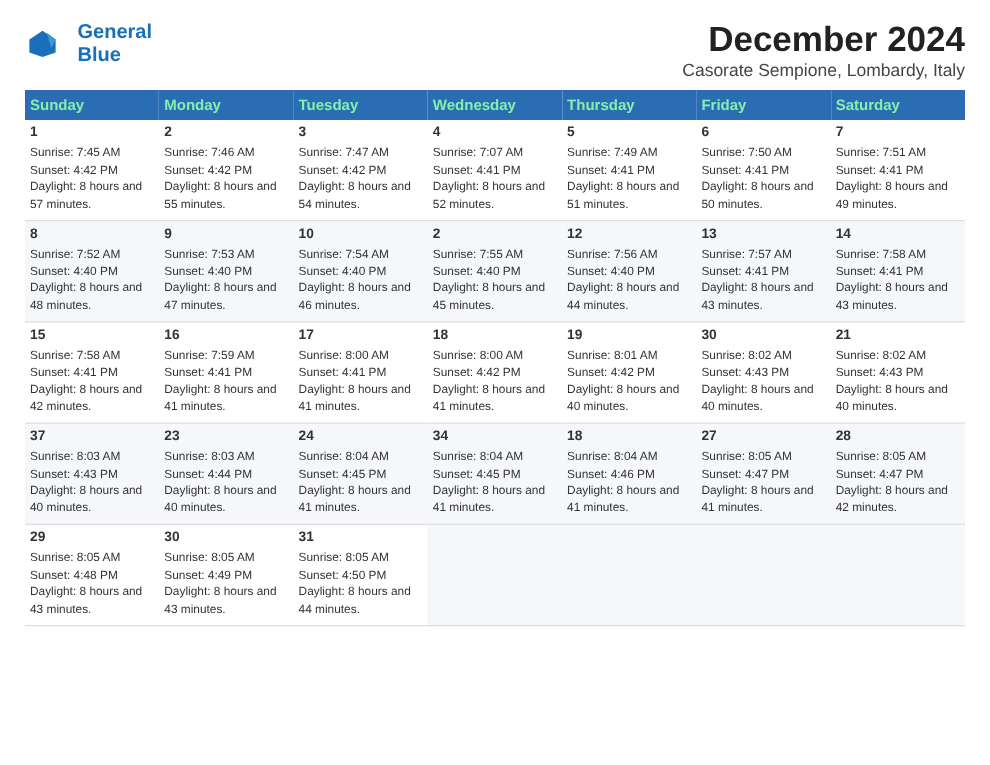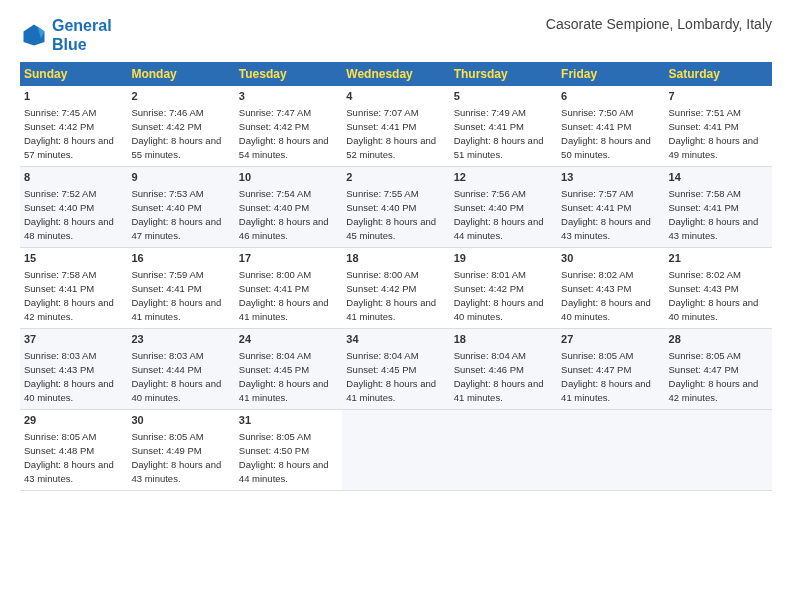--- a/index.html
+++ b/index.html
@@ -27,20 +27,21 @@
       gap: 4px;
     }
     .logo-text {
       font-size: 16px;
       font-weight: bold;
       color: #333;
       line-height: 1.2;
     }
     .logo-text span {
       color: #1a6fba;
+      margin-left: 10px;
     }
     .logo-icon {
       width: 28px;
       height: 28px;
     }
     .title-block {
       text-align: right;
     }
     .main-title {
       font-size: 28px;
@@ -52,21 +53,21 @@
       color: #444;
       margin-top: 0;
     }
     table {
       width: 100%;
       border-collapse: collapse;
       font-size: 10px;
     }
     thead th {
       background-color: #2a6db5;
-      color: #fde047;
+      color: #86efac;
       padding: 5px 4px;
       text-align: left;
       font-size: 12px;
       font-weight: bold;
     }
     tbody tr {
       border-bottom: 1px solid #ddd;
     }
     tbody tr:nth-child(even) {
       background-color: #f5f7fa;
@@ -101,20 +102,21 @@
       <svg class="logo-icon" viewBox="0 0 32 32">
         <polygon points="16,4 28,12 28,24 16,28 4,24 4,12" fill="#1a6fba"></polygon>
         <polygon points="20,6 28,12 24,20" fill="#3a9ad9"></polygon>
       </svg>
       <div class="logo-text">
         <div><span>General</span></div>
         <div><span>Blue</span></div>
       </div>
     </div>
     <div class="title-block">
+      <div class="main-title">December 2024</div>
       <div class="subtitle">Casorate Sempione, Lombardy, Italy</div>
     </div>
   </div>
 
   <table>
     <thead>
       <tr>
       <th>Sunday</th>
           <th>Monday</th>
           <th>Tuesday</th>

